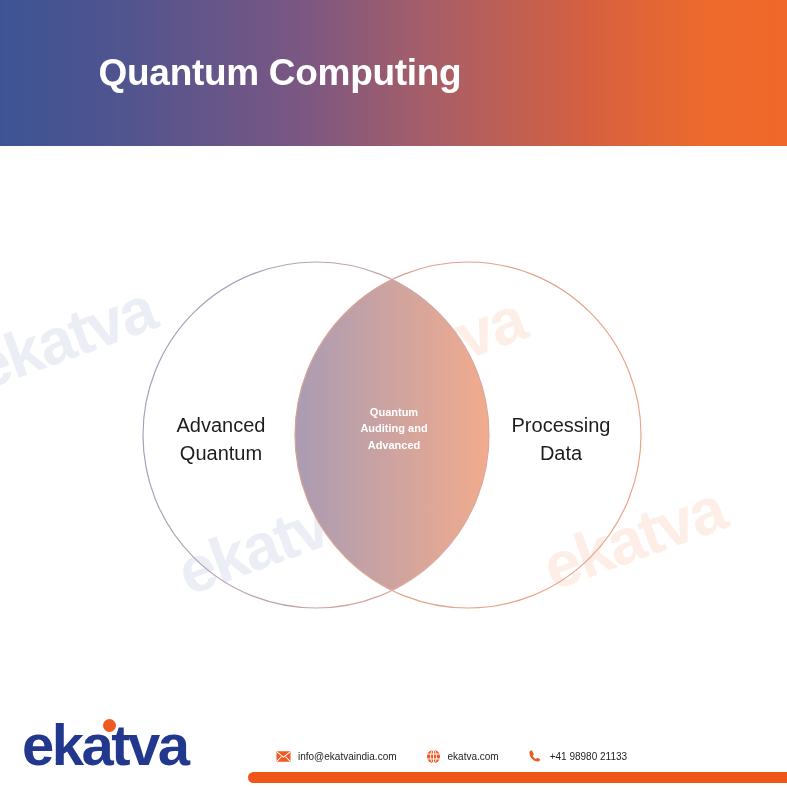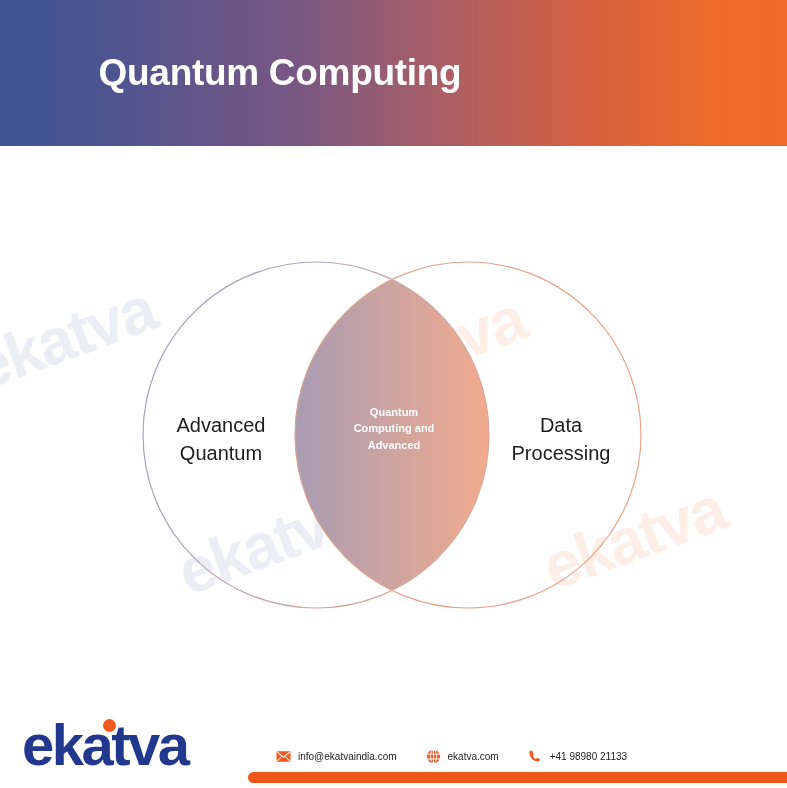--- a/index.html
+++ b/index.html
@@ -201,27 +201,27 @@
   <circle cx="468" cy="435" r="173" fill="none" stroke="url(#rightStroke)" stroke-width="1.2"></circle>
 </svg>
 
 <div class="venn-label label-left">
   <span class="line">Advanced</span>
   <span class="line">Quantum</span>
 </div>
 
 <div class="venn-center">
   <span class="line">Quantum</span>
-  <span class="line">Computing and</span>
+  <span class="line">Auditing and</span>
   <span class="line">Advanced</span>
 </div>
 
 <div class="venn-label label-right">
+  <span class="line">Processing</span>
   <span class="line">Data</span>
-  <span class="line">Processing</span>
 </div>
 
 <div class="footer"></div>
 
 <div class="logo">ekatva</div>
 <div class="logo-dot"></div>
 
 <div class="contacts">
 
   <div class="contact-item">

